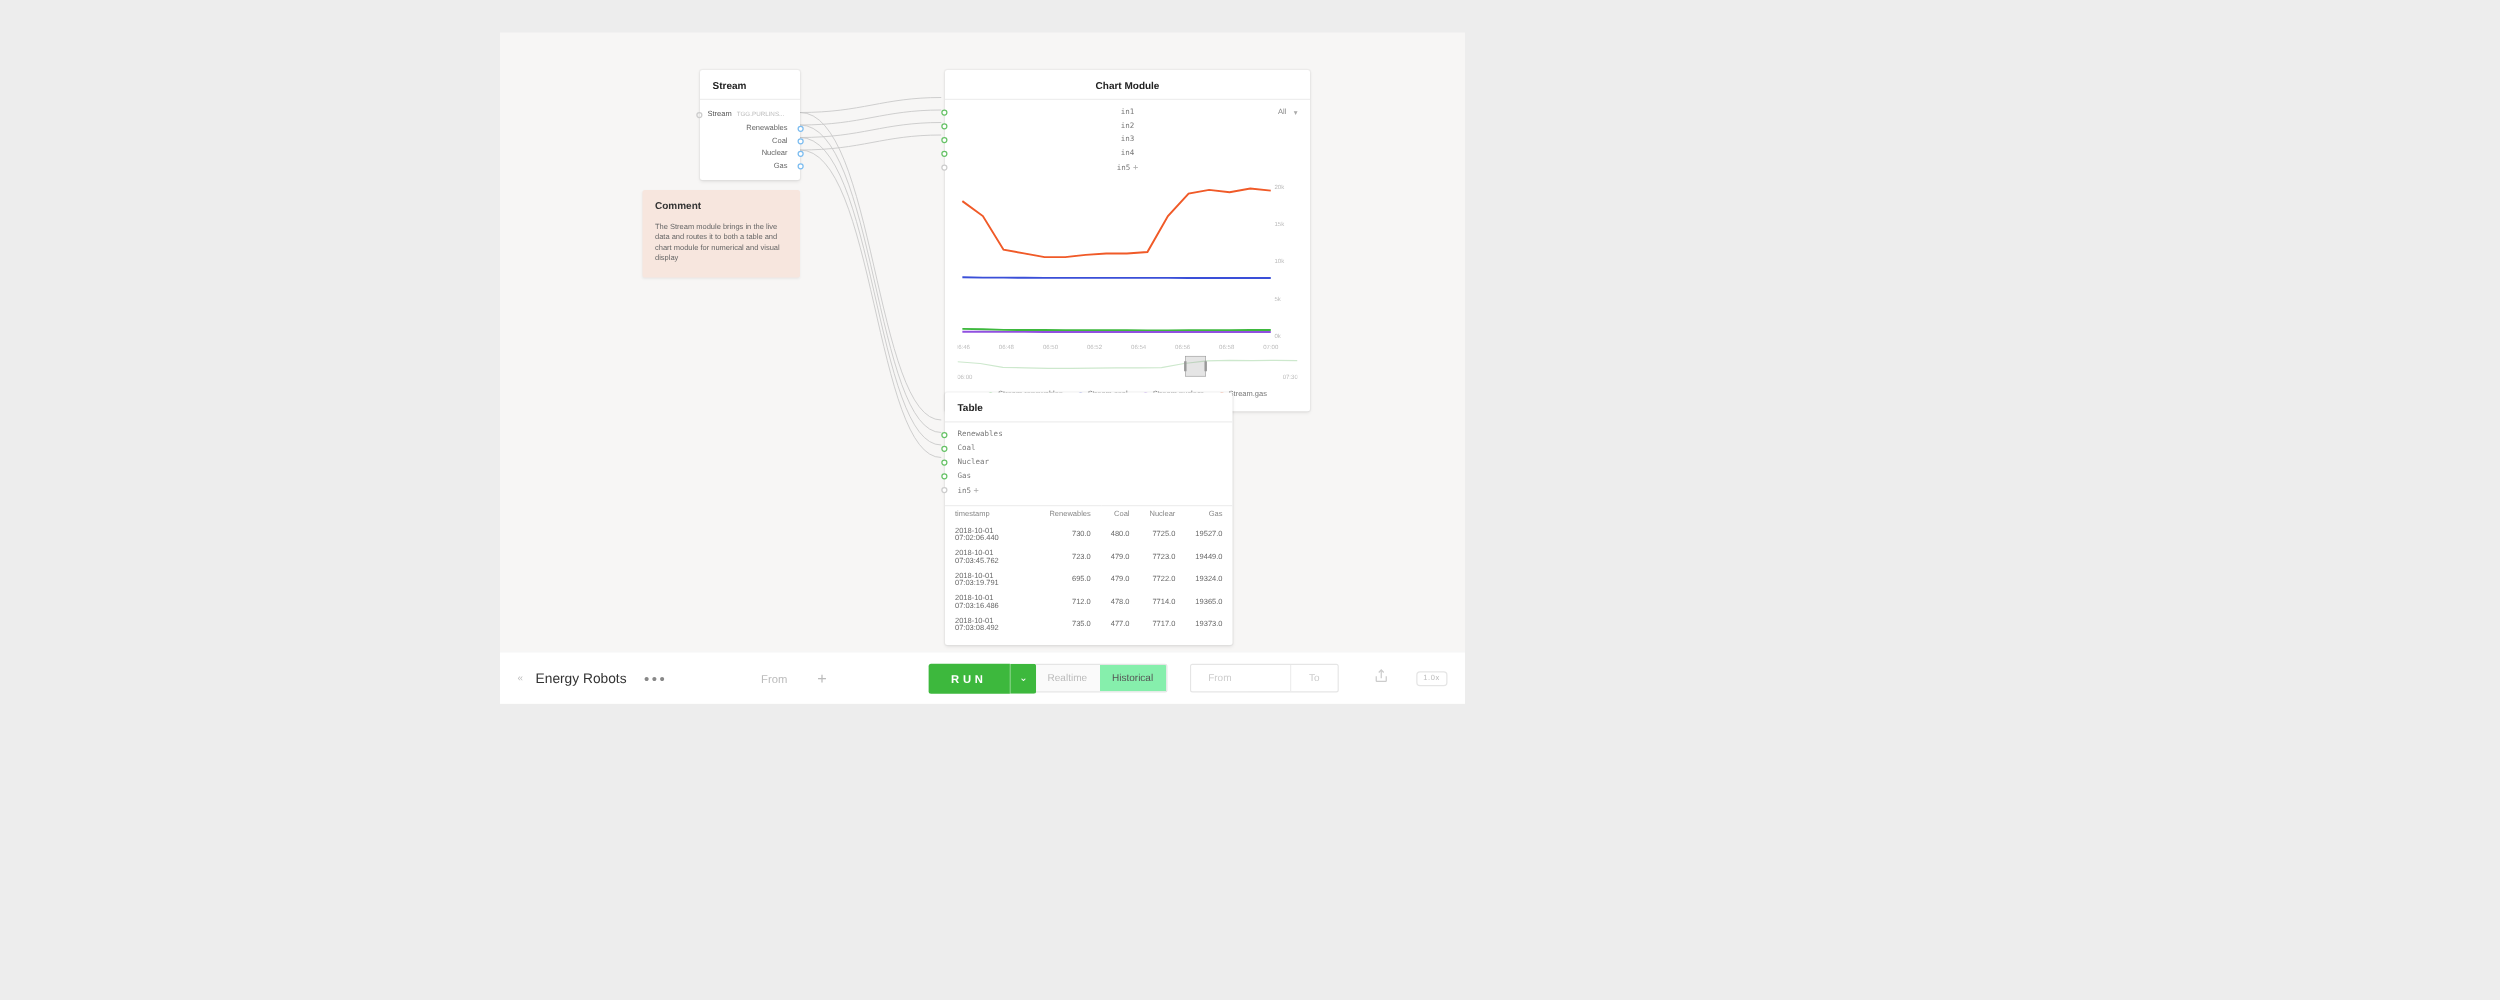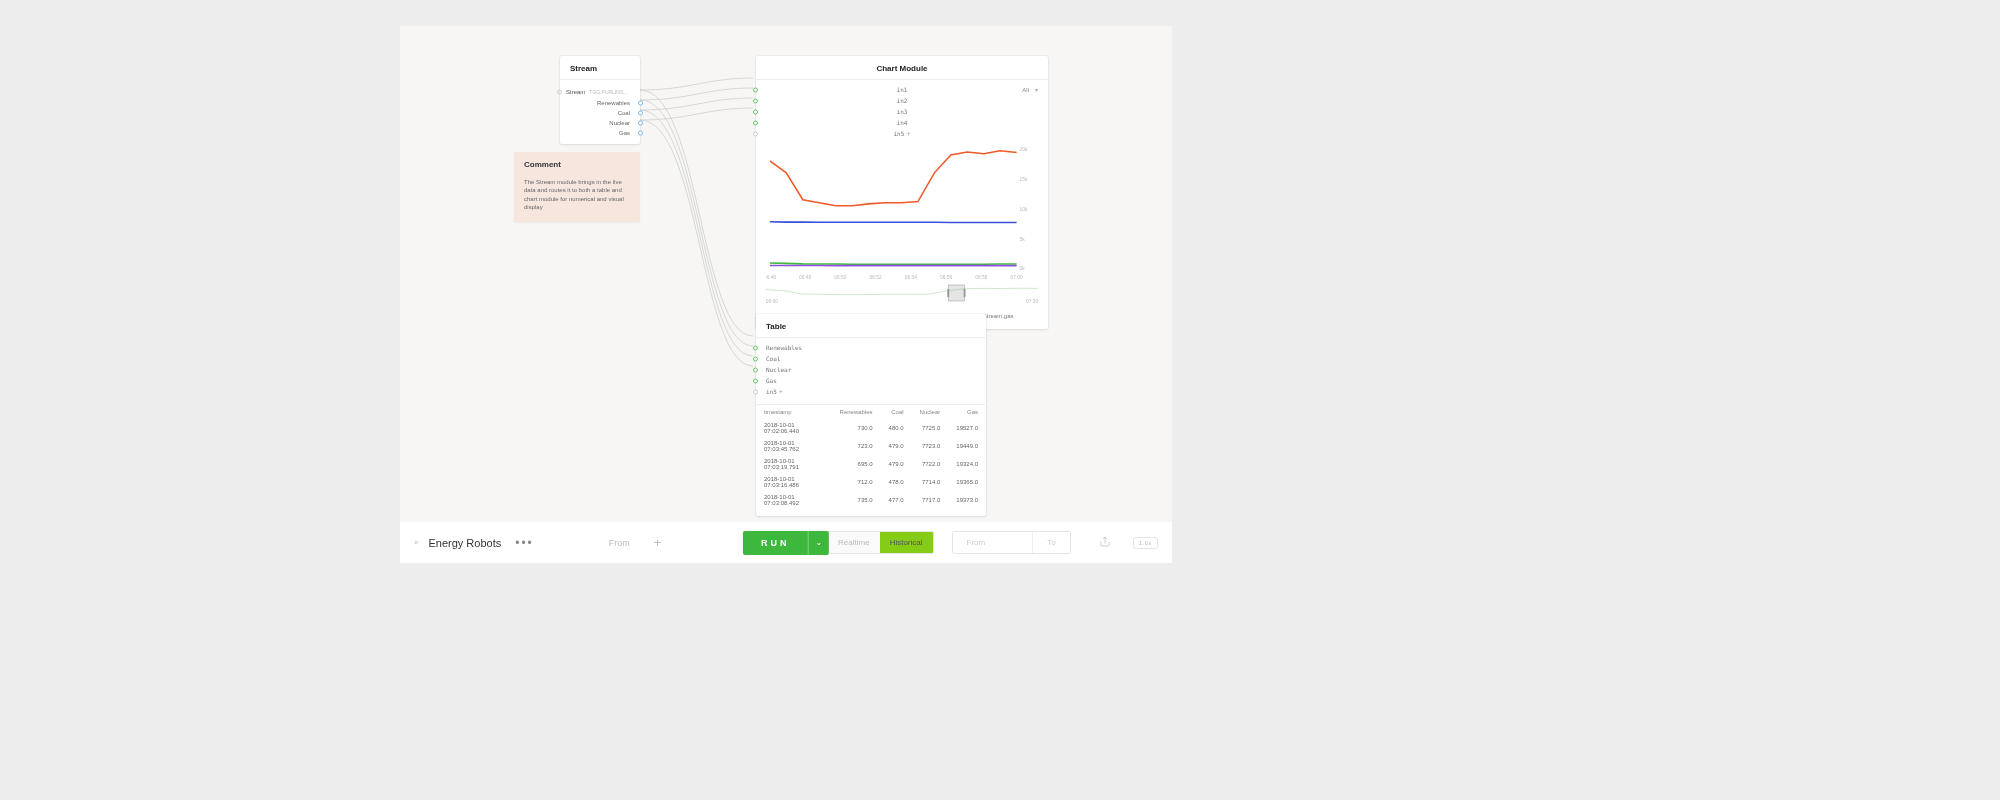--- a/index.html
+++ b/index.html
@@ -67,21 +67,21 @@
   .toolbar .canvas-name { font-size: 11px; color: #333; font-weight: 400; }
   .toolbar .dots { color: #888; font-size: 12px; letter-spacing: 2px; margin-left: 4px; }
   .toolbar .open-link { font-size: 9px; color: #bbb; margin-left: 65px; }
   .toolbar .plus-btn { font-size: 13px; color: #bbb; margin-left: 14px; font-weight: 300; }
   .toolbar .spacer { flex: 1; }
   .run-group { display: flex; position:absolute; left:50%; transform:translateX(-50%);}
   .run-btn { background: #3db83d; color: #fff; font-size: 9px; font-weight: 600; letter-spacing: 3px; padding: 7px 18px; border-radius: 2px 0 0 2px; }
   .run-caret { background: #3db83d; color: #fff; padding: 7px 7px; border-left: 1px solid rgba(255,255,255,0.3); border-radius: 0 2px 2px 0; font-size: 8px; display:flex; align-items:center; }
   .seg { display: flex; border: 1px solid #e5e5e5; border-radius: 2px; overflow: hidden; margin-left: auto; }
   .seg .seg-btn { font-size: 8px; padding: 6px 10px; color: #bbb; }
-  .seg .seg-btn.active { background: #84cc16; color: #555; }
+  .seg .seg-btn.active { background: #86efac; color: #555; }
   .seg .seg-btn:not(.active) { background: #fafafa; }
   .date-seg { display: flex; border: 1px solid #e5e5e5; border-radius: 2px; overflow: hidden; margin-left: 8px; }
   .date-seg .date-btn { font-size: 8px; padding: 6px 14px; color: #ccc; background: #fff; }
   .date-seg .date-btn + .date-btn { border-left: 1px solid #eee; margin-left: 33px; }
   .icon-btn { color: #ccc; margin-left: 18px; }
   .speed-badge { border: 1px solid #e5e5e5; border-radius: 3px; padding: 2px 5px; font-size: 6px; color: #bbb; margin-left: 12px; letter-spacing: 0.5px;}
 </style>
 </head>
 <body>
 

